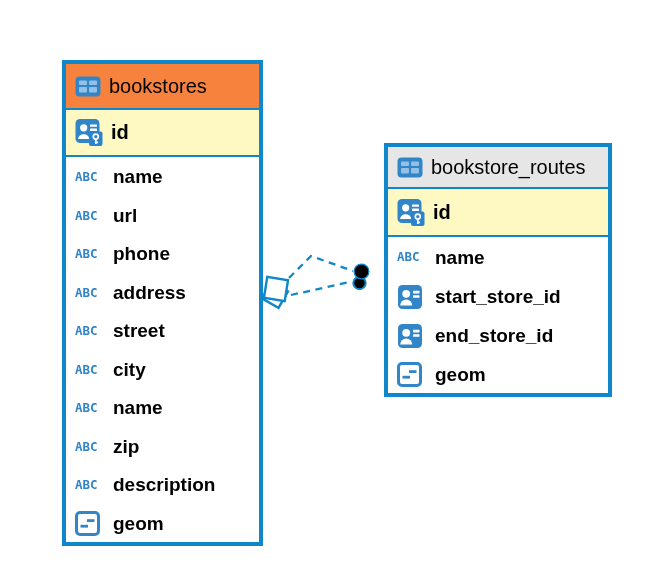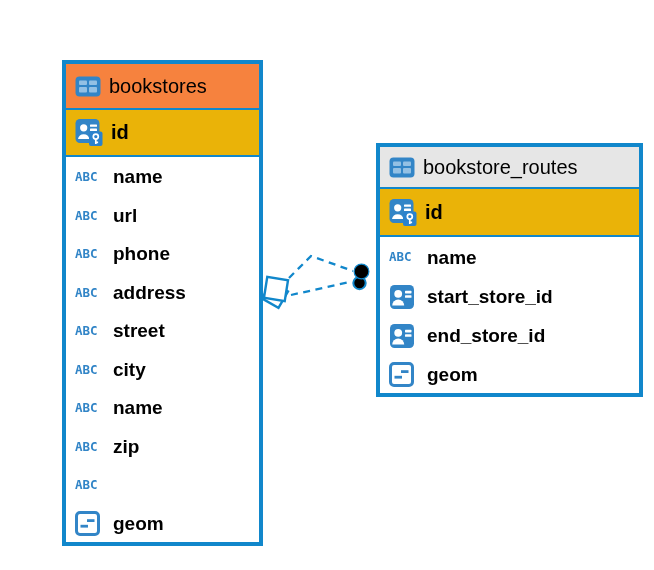--- a/index.html
+++ b/index.html
@@ -6,29 +6,29 @@
   .canvas{
     position:relative;width:654px;height:570px;background:#fff;overflow:hidden;
     font-family:"Liberation Sans", sans-serif;color:#000;
     --blue:#1187cb; --icon-blue:#3285c7;
   }
   .db-table{
     position:absolute;background:#fff;border:4px solid var(--blue);
     box-sizing:border-box;display:flex;flex-direction:column;
   }
   .db-table.t0{left:62px;top:60px;width:201px;height:486px;--rowh:38.5px;--headh:44px;--pkh:45px;}
-  .db-table.t1{left:376px;top:143px;width:267px;height:254px;--rowh:39px;--headh:40px;--pkh:46px;}
+  .db-table.t1{left:384px;top:143px;width:228px;height:254px;--rowh:39px;--headh:40px;--pkh:46px;}
   .tbl-header{
     height:var(--headh);flex:0 0 var(--headh);display:flex;align-items:center;
     padding-left:9px;gap:8px;border-bottom:2px solid var(--blue);
   }
   .tbl-title{font-size:20px;color:#000000;white-space:nowrap;}
   .pk-row{
     height:var(--pkh);flex:0 0 var(--pkh);display:flex;align-items:center;
-    padding-left:9px;gap:8px;border-bottom:2px solid var(--blue);background:#eab308;
+    padding-left:9px;gap:8px;border-bottom:2px solid var(--blue);background:#fef9c3;
   }
   .pk-label{font-size:20px;font-weight:bold;}
   .rows{flex:1;display:flex;flex-direction:column;padding-top:1px;}
   .row{height:var(--rowh);display:flex;align-items:center;padding-left:9px;}
   .cicon{width:30px;flex:0 0 30px;display:flex;align-items:center;justify-content:flex-start;}
   .clabel{font-size:19px;margin-left:8px;white-space:nowrap;font-weight:bold;}
   .abc-glyph{
     font-family:"DejaVu Sans Mono", monospace;font-weight:800;font-size:12.5px;
     color:var(--icon-blue);letter-spacing:0px;line-height:1;
   }
@@ -114,20 +114,21 @@
         <div class="row">
           <span class="cicon">
             <span class="abc-glyph">ABC</span>
           </span>
           <span class="clabel">zip</span>
         </div>
         <div class="row">
           <span class="cicon">
             <span class="abc-glyph">ABC</span>
           </span>
+          <span class="clabel">description</span>
         </div>
         <div class="row">
           <span class="cicon">
             <svg width="25" height="25" viewBox="0 0 25 25">
               <rect x="1.5" y="1.5" width="22" height="22" rx="3.5" fill="#fff" stroke="#3285c7" stroke-width="3"></rect>
               <rect x="12" y="8.2" width="7.5" height="2.8" fill="#3285c7"></rect>
               <rect x="5.5" y="13.8" width="7.5" height="2.8" fill="#3285c7"></rect>
             </svg>
           </span>
           <span class="clabel">geom</span>

